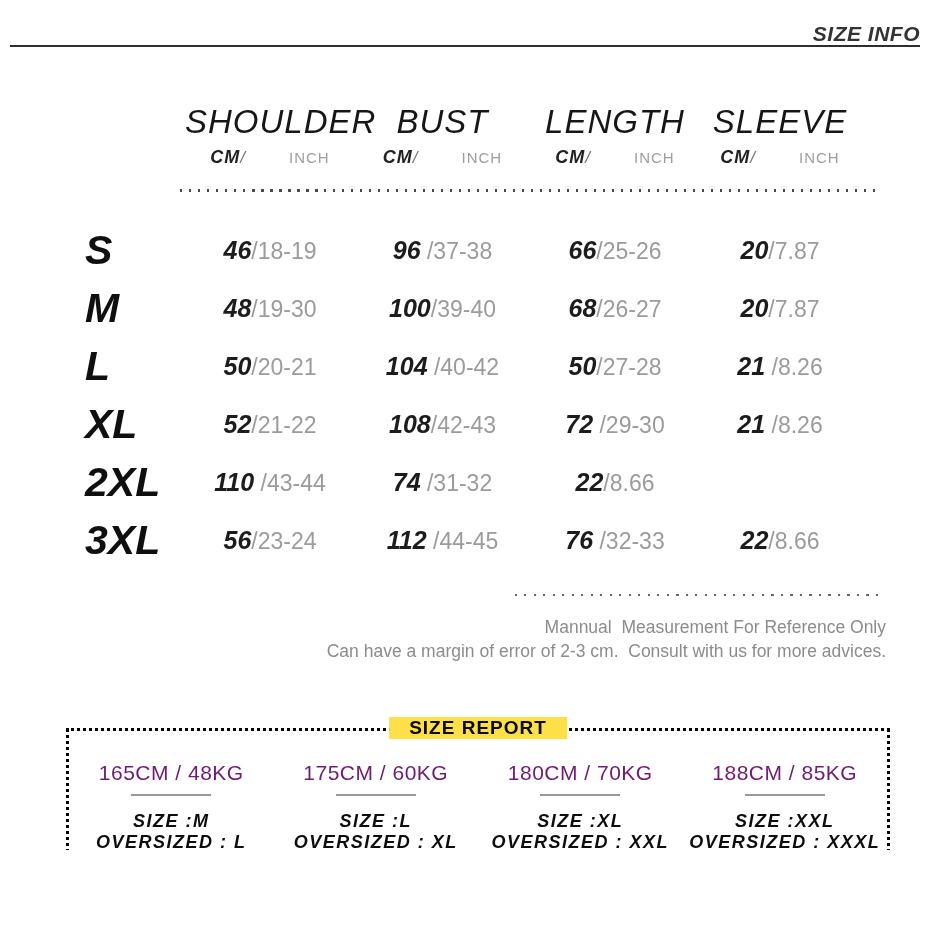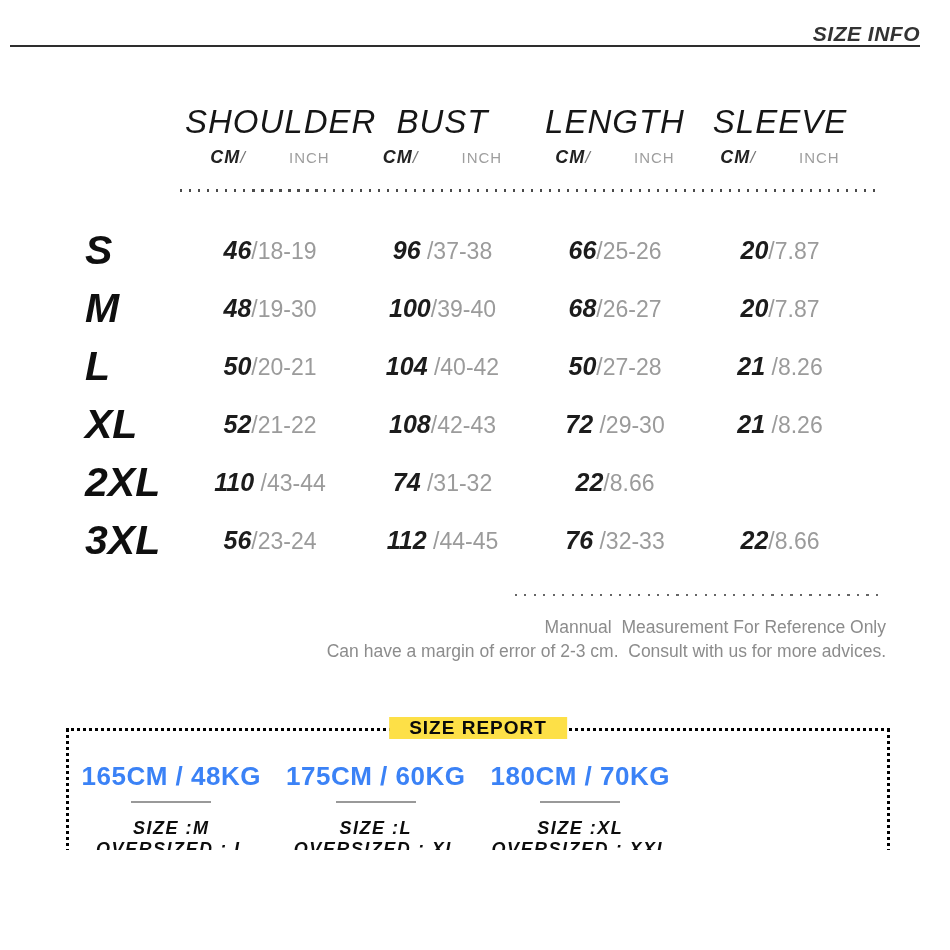--- a/index.html
+++ b/index.html
@@ -38,21 +38,21 @@
   .note1{top:617px;}
   .note2{top:641px;}
 
   
   .report-box{position:absolute;top:728px;left:66px;width:818px;height:174px;
     border:3px dotted #000;}
   .report-title{position:absolute;top:-14px;left:50%;transform:translateX(-50%);
     background:#fde047;padding:0 20px;font-weight:bold;font-size:19px;letter-spacing:1px;color:#0a0a0a;white-space:nowrap;}
   .entries{display:grid;grid-template-columns:repeat(4,1fr);padding-top:30px;}
   .entry{text-align:center;}
-  .entry-body{font-weight:bold;font-size:26px;color:#3b82f6;letter-spacing:.5px;}
+  .entry-body{font-weight:normal;font-size:21px;color:#701a75;letter-spacing:.5px;}
   .entry-rule{width:80px;height:2px;background:#999;margin:9px auto 15px auto;}
   .entry-size{font-style:italic;font-weight:bold;font-size:18px;letter-spacing:1.5px;color:#0d0d0d;}
   .entry-oversized{font-style:italic;font-weight:bold;font-size:18px;letter-spacing:1.5px;color:#0d0d0d;}
   .report-footer{position:absolute;right:40px;bottom:3px;color:#ccc;font-size:17px;}
 </style>
 </head>
 <body>
 
 <div class="canvas">
 
@@ -151,18 +151,24 @@
         <div class="entry-rule"></div>
         <div class="entry-size">SIZE :L</div>
         <div class="entry-oversized">OVERSIZED : XL</div>
       </div>
       <div class="entry">
         <div class="entry-body">180CM / 70KG</div>
         <div class="entry-rule"></div>
         <div class="entry-size">SIZE :XL</div>
         <div class="entry-oversized">OVERSIZED : XXL</div>
       </div>
+      <div class="entry">
+        <div class="entry-body">188CM / 85KG</div>
+        <div class="entry-rule"></div>
+        <div class="entry-size">SIZE :XXL</div>
+        <div class="entry-oversized">OVERSIZED : XXXL</div>
+      </div>
     </div>
 
     <div class="report-footer">For Reference Only</div>
   </div>
 
 </div>
 
 </body></html>

